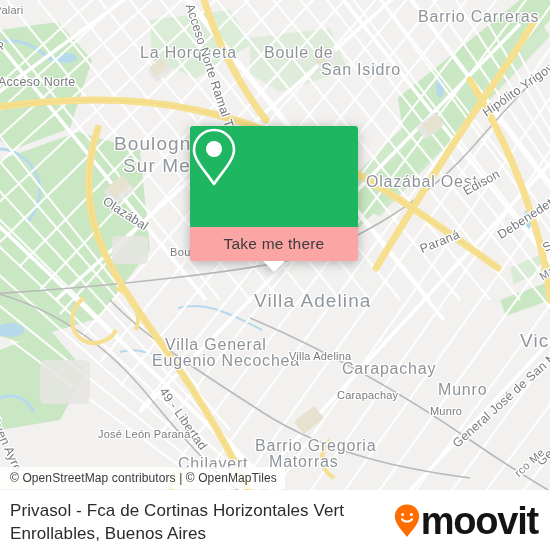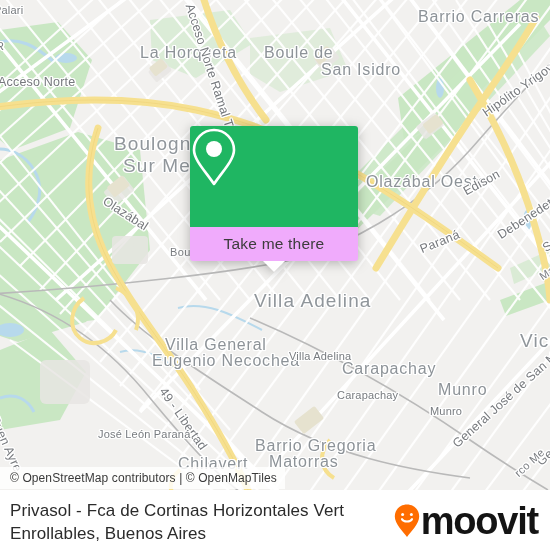--- a/index.html
+++ b/index.html
@@ -37,21 +37,21 @@
   .popup{
     position:absolute;left:190px;top:126px;width:168px;
     filter:drop-shadow(0 2px 6px rgba(0,0,0,.28));
   }
   .popup-top{
     background:#1fb662;height:101px;
     border-radius:3px 3px 0 0;
     display:flex;align-items:center;justify-content:center;
   }
   .popup-bottom{
-    background:#f0abfc;height:34px;
+    background:#fca5a5;height:34px;
     border-radius:0 0 3px 3px;
     display:flex;align-items:center;justify-content:center;
   }
   .popup-bottom span{
     font-size:15.5px;color:#3c3c3c;letter-spacing:.2px;
   }
   .popup-tail{
     position:absolute;left:50%;top:135px;margin-left:-11px;
     width:0;height:0;
     border-left:11px solid transparent;

